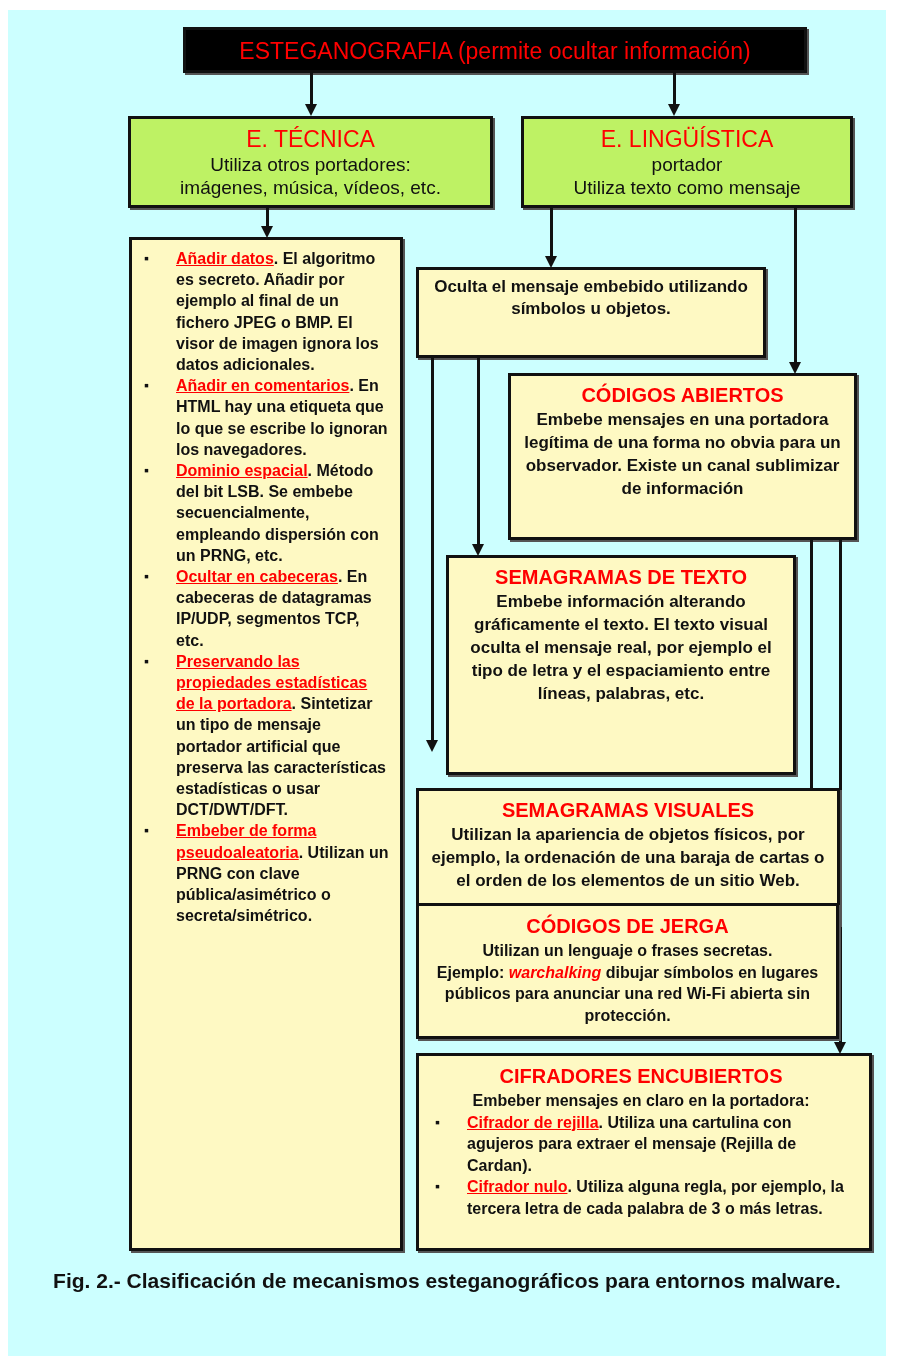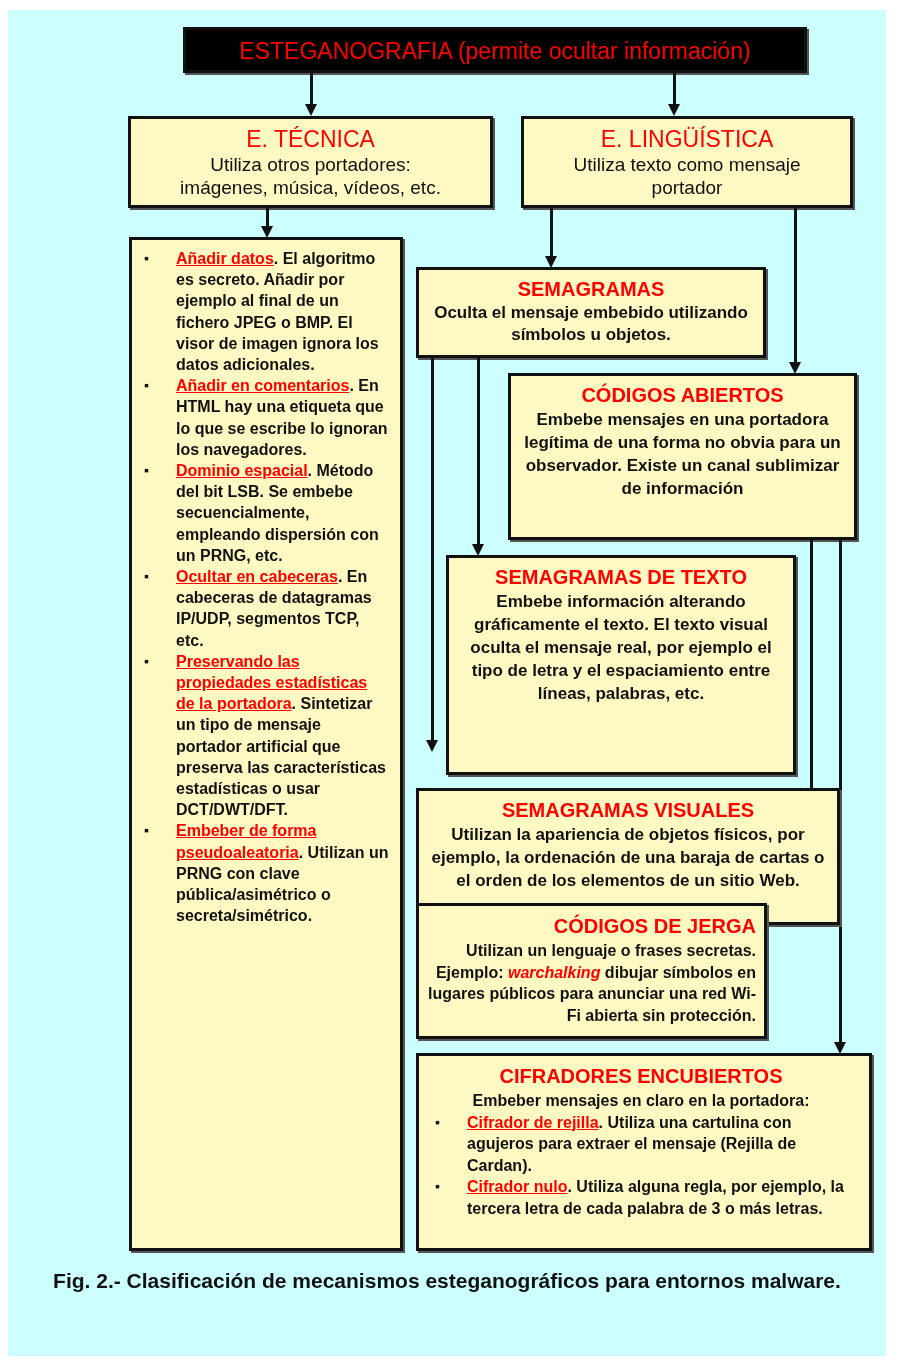--- a/index.html
+++ b/index.html
@@ -2,21 +2,21 @@
 <html><head>
 <meta charset="utf-8">
 <style>
   html, body { margin: 0; padding: 0; background: #ffffff; }
   body { width: 900px; height: 1366px; position: relative; overflow: hidden;
          font-family: "Liberation Sans", sans-serif; }
   .panel { position: absolute; left: 8px; top: 10px; width: 878px; height: 1346px; background: #ccffff; }
   .box { position: absolute; box-sizing: border-box; border: 3px solid #111; background: #fef9c3;
          box-shadow: 2px 2px 0 #555; text-align: center; color: #111; }
   .box.green { background: #000000; }
-  .box.yellow { background: #fef9c3; }
+  .box.yellow { background: #bef264; }
   .title { color: #ff0000; font-weight: normal; }
   .bold { font-weight: bold; }
   .cond { font-family: "Liberation Sans Narrow", "Liberation Sans", sans-serif; }
   .line { position: absolute; background: #111; width: 3px; }
   .arrow { position: absolute; width: 0; height: 0; border-left: 6px solid transparent;
            border-right: 6px solid transparent; border-top: 12px solid #111; }
   .red-u { color: #ff0000; text-decoration: underline; text-decoration-color: #ff0000; }
   ul.blist { list-style: none; margin: 0; padding: 0; text-align: left; }
   ul.blist li { position: relative; padding-left: 44px; }
   ul.blist li::before { content: "\25AA"; position: absolute; left: 12px; top: 0; font-size: 14px; }
@@ -38,22 +38,22 @@
 <div class="arrow" style="left:668px; top:104px;"></div>
 
 <div class="box yellow" style="left:128px; top:116px; width:365px; height:92px; padding-top:6px;">
   <div class="title cond" style="font-size:23px; line-height:28px;">E. TÉCNICA</div>
   <div class="cond" style="font-size:19px; line-height:23px;">Utiliza otros portadores:</div>
   <div class="cond" style="font-size:19px; line-height:23px;">imágenes, música, vídeos, etc.</div>
 </div>
 
 <div class="box yellow" style="left:521px; top:116px; width:332px; height:92px; padding-top:6px;">
   <div class="title cond" style="font-size:23px; line-height:28px;">E. LINGÜÍSTICA</div>
+  <div class="cond" style="font-size:19px; line-height:23px;">portador</div>
   <div class="cond" style="font-size:19px; line-height:23px;">Utiliza texto como mensaje</div>
-  <div class="cond" style="font-size:19px; line-height:23px;">portador</div>
 </div>
 
 <div class="line" style="left:266px; top:208px; height:20px;"></div>
 <div class="arrow" style="left:261px; top:226px;"></div>
 
 <div class="box" style="left:129px; top:237px; width:274px; height:1014px; padding:8px 10px 0 0;">
   <ul class="blist bold" id="tecnica-list" style="font-size:16px; line-height:21.2px;">
       <li><span class="red-u">Añadir datos</span><span>.</span><span> El algoritmo es secreto. Añadir por ejemplo al final de un fichero JPEG o BMP. El visor de imagen ignora los datos adicionales.</span></li>
       <li><span class="red-u">Añadir en comentarios</span><span>.</span><span> En HTML hay una etiqueta que lo que se escribe lo ignoran los navegadores.</span></li>
       <li><span class="red-u">Dominio espacial</span><span>.</span><span> Método del bit LSB. Se embebe secuencialmente, empleando dispersión con un PRNG, etc.</span></li>
@@ -62,21 +62,20 @@
       <li><span class="red-u">Embeber de forma pseudoaleatoria</span><span>.</span><span> Utilizan un PRNG con clave pública/asimétrico o secreta/simétrico.</span></li>
     </ul>
 </div>
 
 <div class="line" style="left:550px; top:208px; height:50px;"></div>
 <div class="arrow" style="left:545px; top:256px;"></div>
 <div class="line" style="left:794px; top:208px; height:155px;"></div>
 <div class="arrow" style="left:789px; top:362px;"></div>
 
 <div class="box" style="left:416px; top:267px; width:350px; height:91px; padding:6px 14px 0;">
-  <div class="title bold" style="font-size:20px; line-height:26px;">SEMAGRAMAS</div>
   <div class="bold" style="font-size:17px; line-height:22px;">Oculta el mensaje embebido utilizando símbolos u objetos.</div>
 </div>
 
 <div class="line" style="left:431px; top:358px; height:384px;"></div>
 <div class="arrow" style="left:426px; top:740px;"></div>
 <div class="line" style="left:477px; top:358px; height:188px;"></div>
 <div class="arrow" style="left:472px; top:544px;"></div>
 
 <div class="box" style="left:508px; top:373px; width:349px; height:167px; padding:6px 12px 0;">
   <div class="title bold" style="font-size:20px; line-height:26px;">CÓDIGOS ABIERTOS</div>
@@ -91,21 +90,21 @@
 <div class="box" style="left:446px; top:555px; width:350px; height:220px; padding:6px 10px 0;">
   <div class="title bold" style="font-size:20px; line-height:26px;">SEMAGRAMAS DE TEXTO</div>
   <div class="bold" style="font-size:17px; line-height:23px;">Embebe información alterando gráficamente el texto. El texto visual oculta el mensaje real, por ejemplo el tipo de letra y el espaciamiento entre líneas, palabras, etc.</div>
 </div>
 
 <div class="box" style="left:416px; top:788px; width:424px; height:137px; padding:6px 12px 7px;">
   <div class="title bold" style="font-size:20px; line-height:26px;">SEMAGRAMAS VISUALES</div>
   <div class="bold" style="font-size:17px; line-height:23px;">Utilizan la apariencia de objetos físicos, por ejemplo, la ordenación de una baraja de cartas o el orden de los elementos de un sitio Web.</div>
 </div>
 
-<div class="box" style="left:416px; top:903px; width:351px; height:136px; padding:6px 8px 0;text-align:right;">
+<div class="box" style="left:416px; top:903px; width:423px; height:136px; padding:6px 8px 0;">
   <div class="title bold" style="font-size:20px; line-height:28px;">CÓDIGOS DE JERGA</div>
   <div class="bold" style="font-size:16px; line-height:21.5px;">
     <span>Utilizan un lenguaje o frases secretas.</span><br>
     <span>Ejemplo: </span><span style="color:#ff0000; font-style:italic;">warchalking</span><span> dibujar símbolos en lugares públicos para anunciar una red Wi-Fi abierta sin protección.</span>
   </div>
 </div>
 
 <div class="box" style="left:416px; top:1053px; width:456px; height:198px; padding:6px 10px 0 4px;">
   <div class="title bold" style="font-size:20px; line-height:28px;">CIFRADORES ENCUBIERTOS</div>
   <div class="bold" style="font-size:16px; line-height:21.5px;">Embeber mensajes en claro en la portadora:</div>

